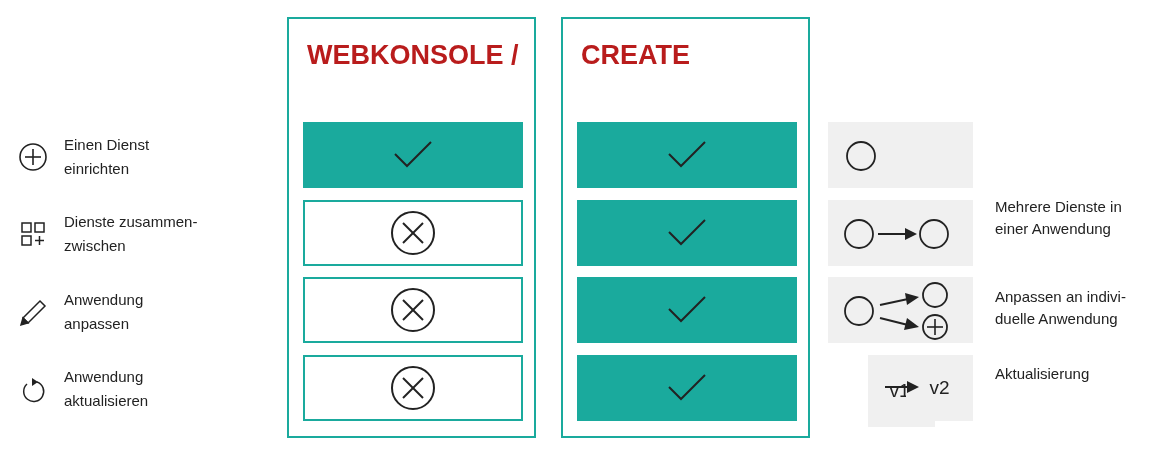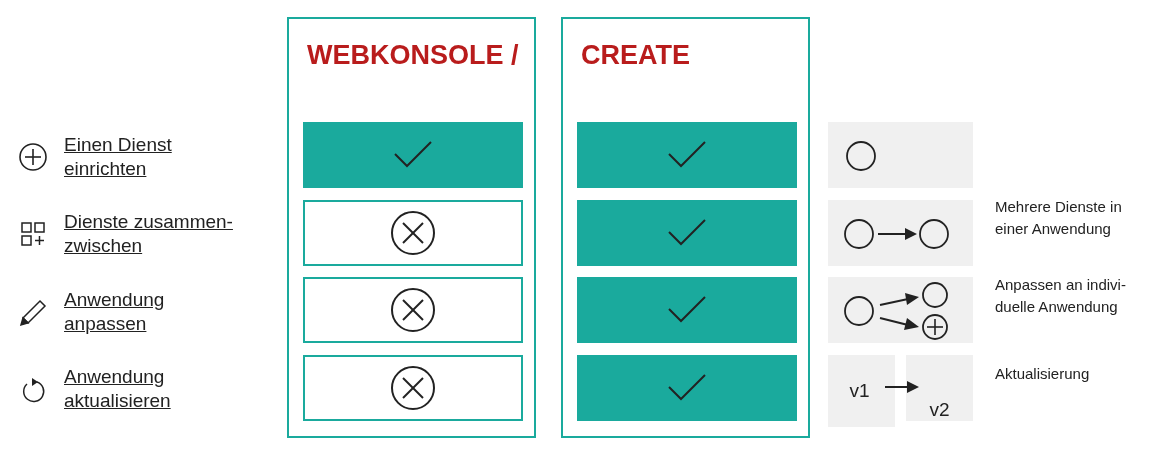--- a/index.html
+++ b/index.html
@@ -1,20 +1,20 @@
 <!DOCTYPE html>
 <html><head>
 <meta charset="utf-8">
 <style>
   html,body{margin:0;padding:0;background:#ffffff;}
   body{width:1152px;height:460px;position:relative;overflow:hidden;font-family:"Liberation Sans",sans-serif;color:#222;}
   .abs{position:absolute;}
   .feature{position:absolute;left:18px;display:flex;align-items:center;}
   .feature .ico{width:30px;height:30px;display:flex;align-items:center;justify-content:center;margin-right:16px;}
-  .feature .lbl{font-size:19px;line-height:24px;color:#222;text-decoration:underline;}
+  .feature .lbl{font-size:15px;line-height:24px;color:#222;}
   .col{position:absolute;top:17px;width:249px;height:421px;border:2px solid #1aaa9d;box-sizing:border-box;}
   .col-title{position:absolute;left:18px;top:20px;font-size:27px;line-height:32px;font-weight:bold;color:#b91c1c;}
   .cell{position:absolute;width:220px;height:66px;box-sizing:border-box;display:flex;align-items:center;justify-content:center;}
   .cell.yes{background:#1aaa9d;}
   .cell.no{background:#fff;border:2px solid #1aaa9d;}
   .dia{position:absolute;background:#f0f0f0;}
   .note{position:absolute;left:995px;font-size:15px;line-height:22px;color:#222;}
   .ver{font-size:19px;color:#222;}
 </style>
 </head>
@@ -156,29 +156,29 @@
       <line x1="37" y1="25" x2="65" y2="19" stroke="#222" stroke-width="2"></line>
       <path d="M62 13 L76 17 L64 25 Z" fill="#222"></path>
       <line x1="37" y1="38" x2="65" y2="45" stroke="#222" stroke-width="2"></line>
       <path d="M64 38 L76 47 L61 50 Z" fill="#222"></path>
       <circle cx="92" cy="15" r="12" fill="none" stroke="#222" stroke-width="1.8"></circle>
       <circle cx="92" cy="47" r="12" fill="none" stroke="#222" stroke-width="1.8"></circle>
       <line x1="92" y1="39" x2="92" y2="55" stroke="#222" stroke-width="1.6"></line>
       <line x1="84" y1="47" x2="100" y2="47" stroke="#222" stroke-width="1.6"></line>
     </svg>
 </div>
-<div class="note" style="top:274px;">
+<div class="note" style="top:286px;">
     <div>Anpassen an indivi-</div>
     <div>duelle Anwendung</div>
   </div>
 
-<div class="dia" style="left:828px;top:355px;width:67px;height:72px;display:flex;align-items:center;justify-content:center;">
+<div class="dia" style="left:868px;top:355px;width:67px;height:72px;display:flex;align-items:center;justify-content:center;">
   <span class="ver" style="margin-left:-4px;">v1</span>
 </div>
-<div class="dia" style="left:906px;top:355px;width:67px;height:66px;display:flex;align-items:flex-end;justify-content:center;">
+<div class="dia" style="left:906px;top:355px;width:67px;height:66px;display:flex;align-items:center;justify-content:center;">
   <span class="ver">v2</span>
 </div>
 <svg class="abs" style="left:885px;top:380px;" width="34" height="14" viewBox="0 0 34 14">
     <line x1="0" y1="7" x2="24" y2="7" stroke="#222" stroke-width="2"></line>
     <path d="M22 1 L34 7 L22 13 Z" fill="#222"></path>
   </svg>
 <div class="note" style="top:363px;">
     <div>Aktualisierung</div>
   </div>
 

